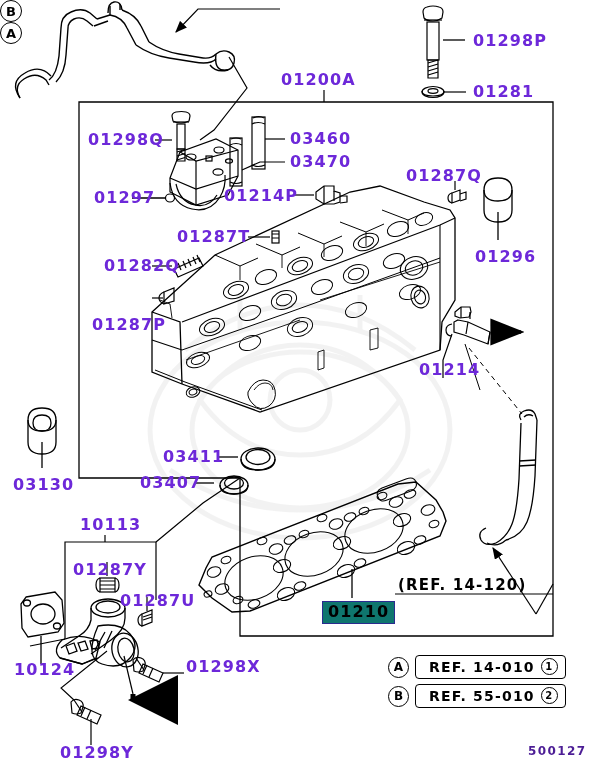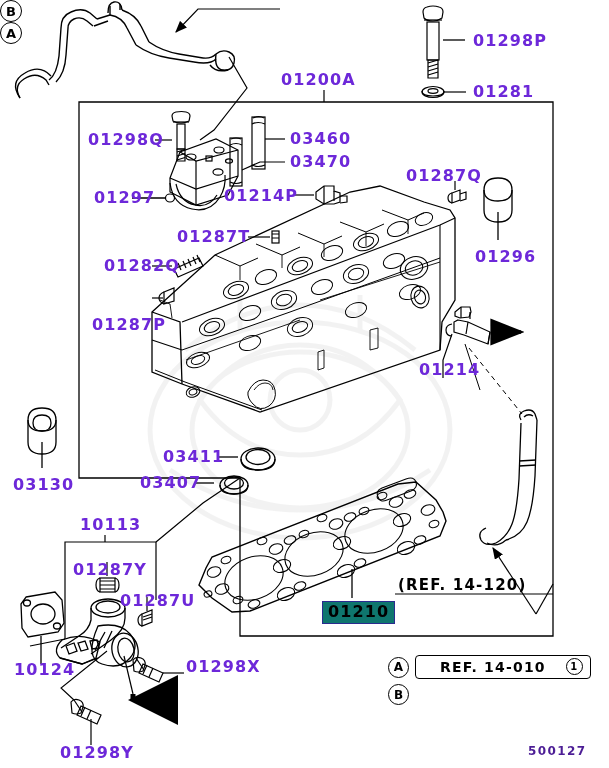--- a/index.html
+++ b/index.html
@@ -13,22 +13,22 @@
        white-space:nowrap;line-height:1;}
   .ref{position:absolute;font-family:"DejaVu Sans","Liberation Sans",sans-serif;
        font-size:15px;font-weight:700;letter-spacing:1.2px;white-space:nowrap;line-height:1;}
   .hl{position:absolute;background:#0f766e;border:1.5px solid #2b2b8f;
       padding:2px 5px 3px 5px;font-size:16px;font-weight:700;letter-spacing:1.1px;
       line-height:1;color:#000;}
   .legrow{position:absolute;display:flex;align-items:center;gap:6px;}
   .circ{width:19px;height:19px;border:1.6px solid #000;border-radius:50%;
         display:flex;align-items:center;justify-content:center;
         font-size:12px;font-weight:700;line-height:1;}
-  .legbox{border:1.6px solid #000;border-radius:4px;padding:2px 7px 3px 24px;
-          display:flex;align-items:center;gap:20px;
+  .legbox{border:1.6px solid #000;border-radius:4px;padding:2px 7px 3px 13px;
+          display:flex;align-items:center;gap:6px;
           font-size:14px;font-weight:700;letter-spacing:1.2px;line-height:1;}
   .circ-sm{width:15px;height:15px;border:1.4px solid #000;border-radius:50%;
            display:flex;align-items:center;justify-content:center;
            font-size:10px;font-weight:700;line-height:1;}
   .dwg{position:absolute;font-size:12px;font-weight:700;letter-spacing:1.4px;color:#4c1d95;}
   .wm{position:absolute;opacity:.07;pointer-events:none;}
 </style>
 </head>
 <body>
 
@@ -468,17 +468,21 @@
 
   <div class="legrow" style="left:388px;top:655px;">
     <span class="circ">A</span>
     <span class="legbox">
       <span>REF. 14-010</span>
       <span class="circ-sm">1</span>
     </span>
   </div>
   <div class="legrow" style="left:388px;top:684px;">
     <span class="circ">B</span>
+    <span class="legbox">
+      <span>REF. 55-010</span>
+      <span class="circ-sm">2</span>
+    </span>
   </div>
 
   <div class="dwg" style="left:528px;top:744px;">500127</div>
 
 </div>
 
 </body></html>

